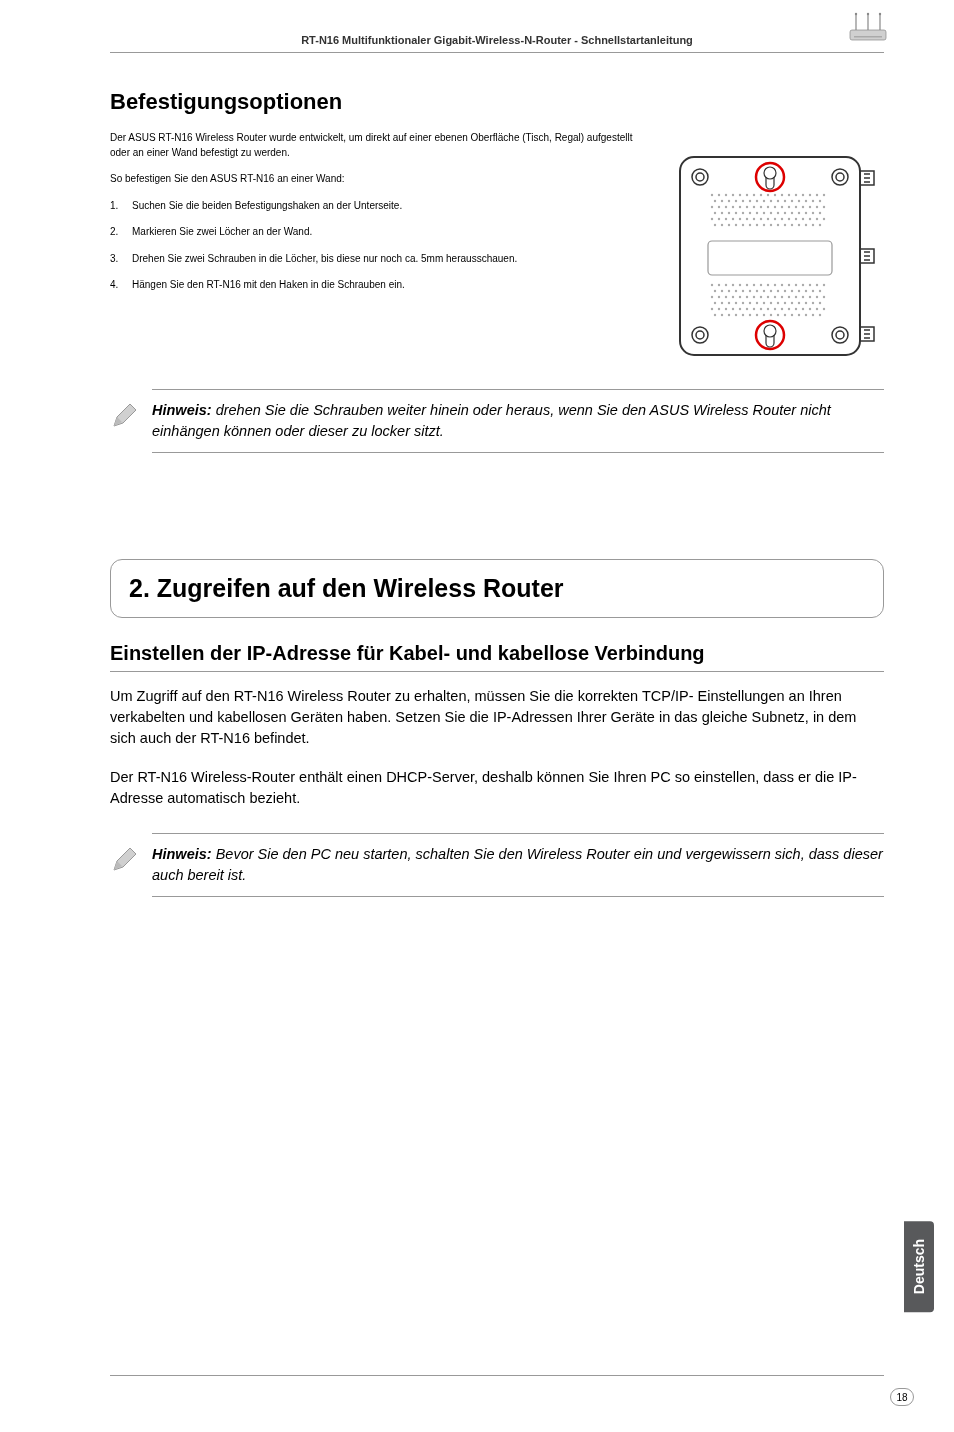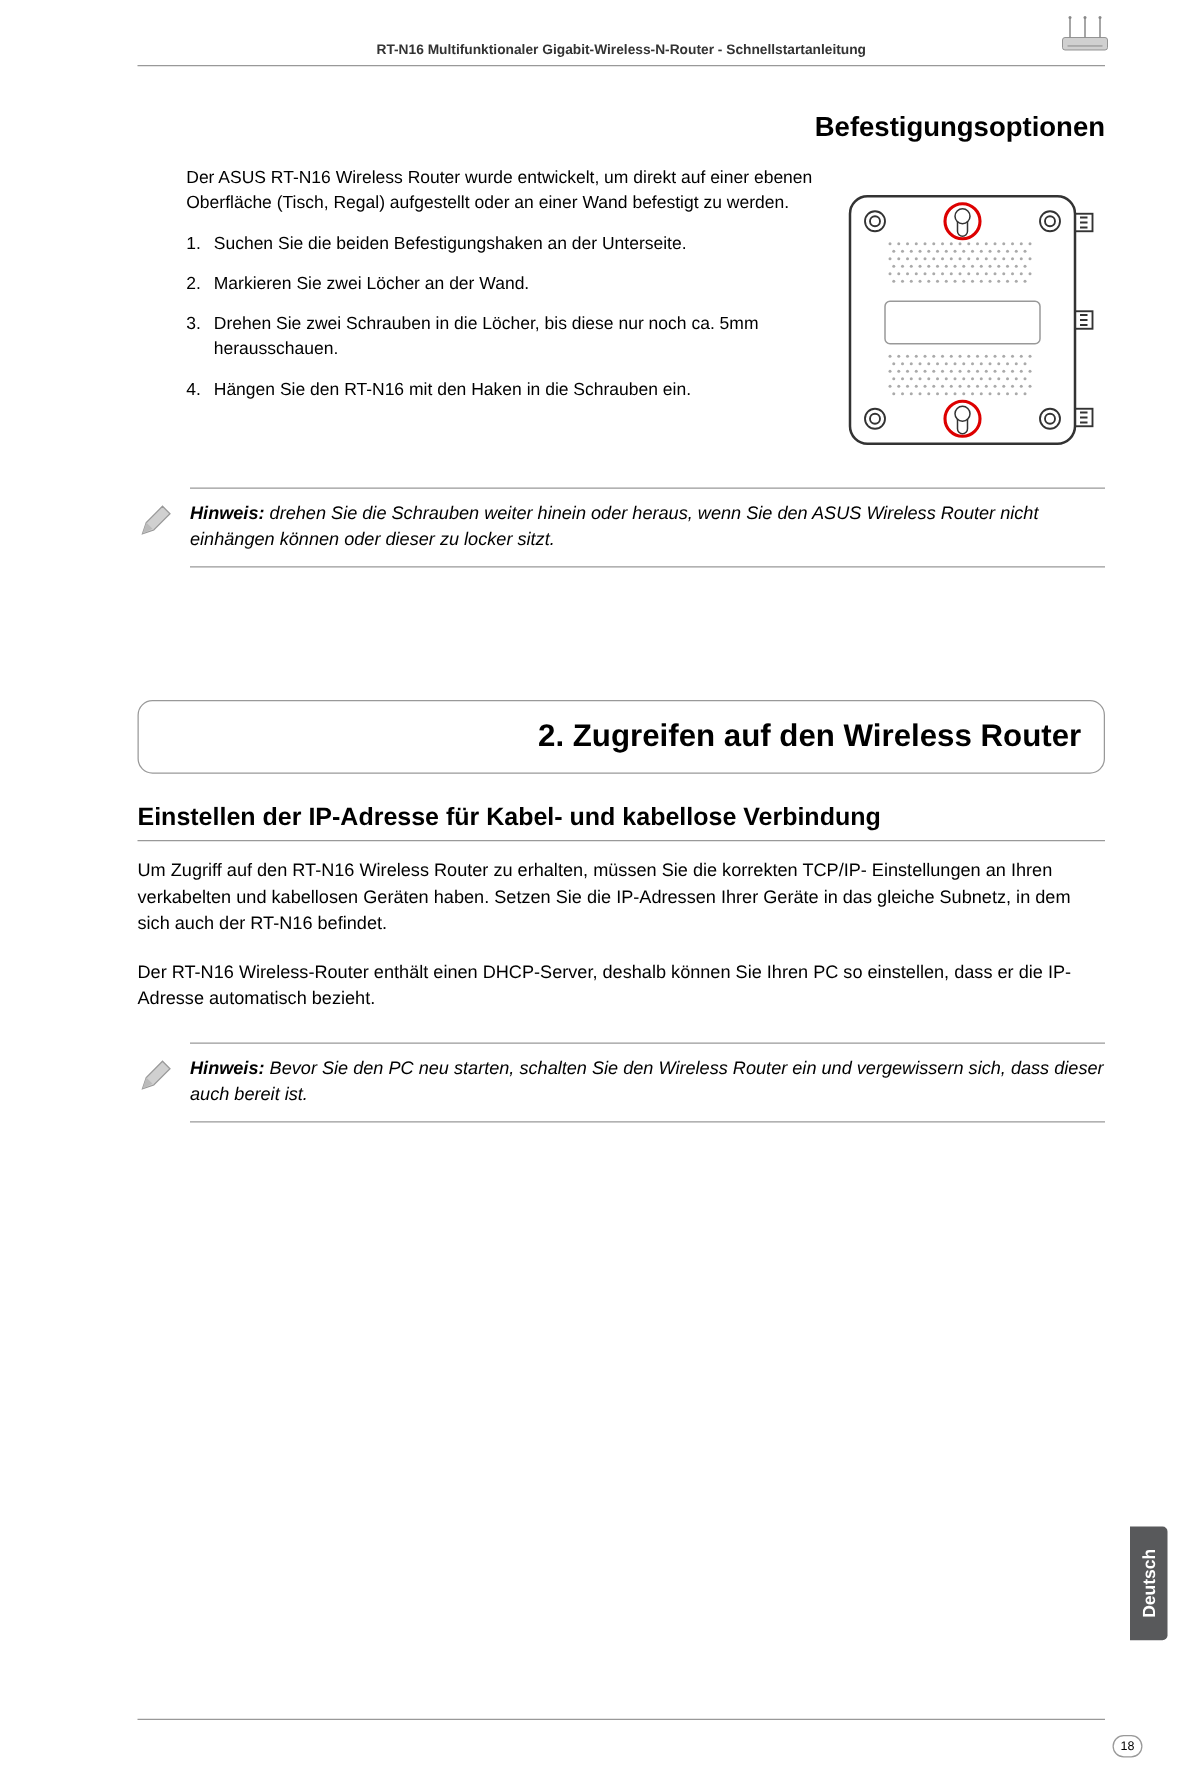--- a/index.html
+++ b/index.html
@@ -30,32 +30,30 @@
   }
   .router-icon {
     position: absolute;
     right: -6px;
     top: -18px;
   }
   h2 {
     font-size: 22px;
     font-weight: bold;
     margin-bottom: 16px;
-    text-align: right;
   }
   .intro-block {
     display: flex;
     gap: 20px;
     margin-bottom: 10px;
   }
   .intro-text {
     flex: 1;
-    font-size: 14px;
+    font-size: 10px;
     line-height: 1.45;
-    margin-left: 39px;
   }
   .intro-text p { margin-bottom: 12px; }
   .intro-text ol { list-style: none; }
   .intro-text ol li {
     margin-bottom: 12px;
     padding-left: 22px;
     position: relative;
   }
   .intro-text ol li .num {
     position: absolute;
@@ -160,20 +158,21 @@
         <rect x="10" y="24" width="28" height="1.5" fill="#aaa"></rect>
       </svg>
     </span>
   </div>
 
   <h2>Befestigungsoptionen</h2>
 
   <div class="intro-block">
     <div class="intro-text">
       <p>Der ASUS RT-N16 Wireless Router wurde entwickelt, um direkt auf einer ebenen Oberfläche (Tisch, Regal) aufgestellt oder an einer Wand befestigt zu werden.</p>
+      <p>So befestigen Sie den ASUS RT-N16 an einer Wand:</p>
       <ol>
         <li><span class="num">1.</span><span>Suchen Sie die beiden Befestigungshaken an der Unterseite.</span></li>
         <li><span class="num">2.</span><span>Markieren Sie zwei Löcher an der Wand.</span></li>
         <li><span class="num">3.</span><span>Drehen Sie zwei Schrauben in die Löcher, bis diese nur noch ca. 5mm herausschauen.</span></li>
         <li><span class="num">4.</span><span>Hängen Sie den RT-N16 mit den Haken in die Schrauben ein.</span></li>
       </ol>
     </div>
     <div class="diagram">
       <svg width="210" height="210" viewBox="0 0 210 210">
         <rect x="6" y="6" width="180" height="198" rx="14" fill="none" stroke="#333" stroke-width="2"></rect>

